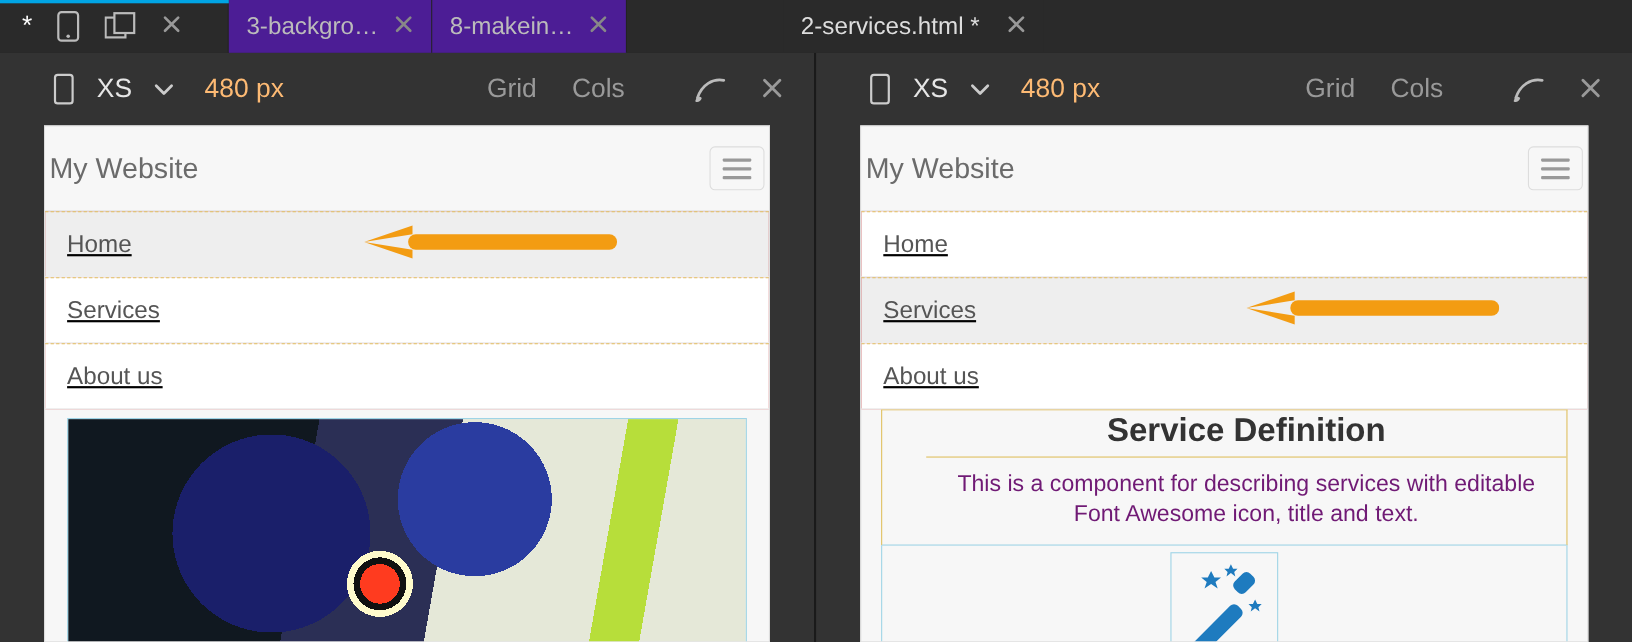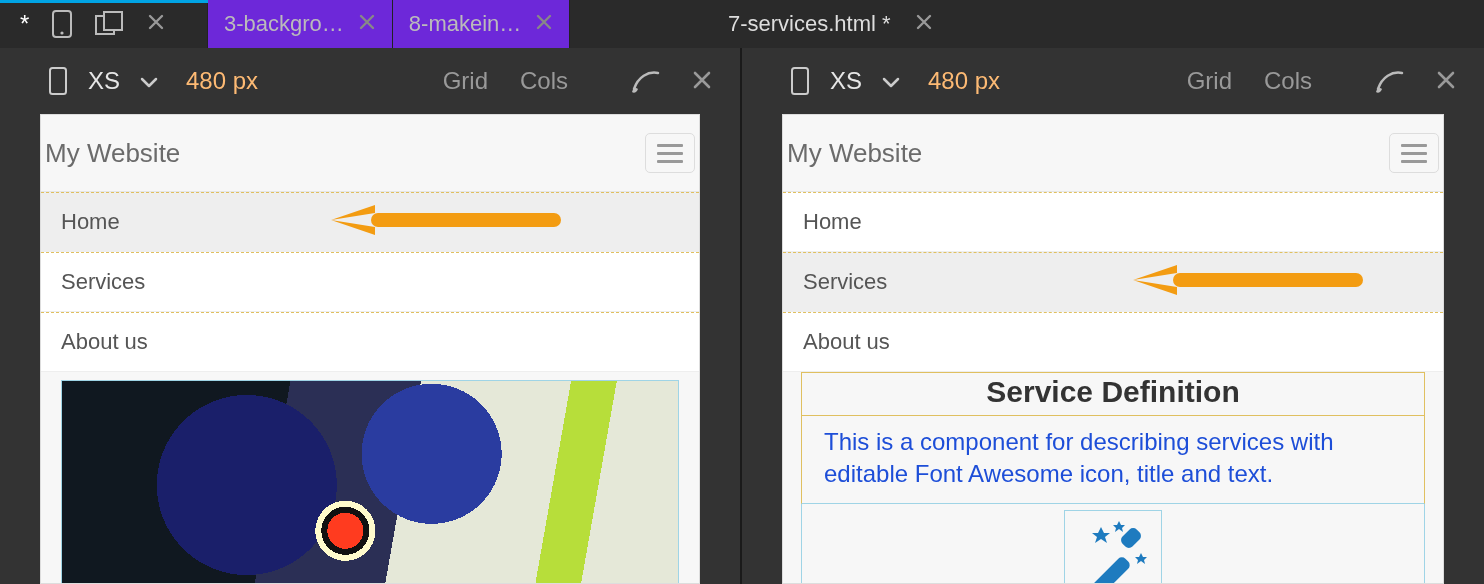--- a/index.html
+++ b/index.html
@@ -19,21 +19,21 @@
     width: 208px;
     background: #00a4e4;
   }
   .tab {
     display: flex;
     align-items: center;
     padding: 0 16px;
     color: #bbb;
     font-size: 22px;
     gap: 14px;
-    background: #6d28d9;
+    background: #4c1d95;
     border-right: 1px solid #222;
   }
   .tab.primary { background: #2a2a2a; padding-left: 20px; gap: 22px; }
   .tab .asterisk { color: #fff; font-size: 24px; }
   .tab .phone-icon svg, .tab .multi-icon svg { display:block; }
   .tab-close { color: #999; cursor: pointer; }
   .tab-right-block {
     position: absolute;
     left: 712px;
     top: 0;
@@ -102,21 +102,21 @@
     width: 50px; height: 40px;
     border: 1px solid #ddd;
     border-radius: 5px;
     display: flex; flex-direction: column;
     align-items: center; justify-content: center;
     gap: 5px;
     cursor: pointer;
   }
   .hamburger span { display:block; width: 26px; height: 3px; background: #999; border-radius:1px;}
 
-  .nav-list { background: #b91c1c; }
+  .nav-list { background: #b91c1c; text-decoration: underline; }
   .nav-item {
     padding: 16px 20px;
     font-size: 22px;
     color: #555;
     border-bottom: 1px solid #eee;
     background: #fff;
     position: relative;
   }
   .nav-item.active { background: #eee; }
   .guide-h { border-top: 1px dashed #e0c060; }
@@ -138,32 +138,34 @@
       radial-gradient(circle at 46% 72%, #ff3b1f 0 18px, #111 18px 24px, #fffbcc 24px 30px, transparent 30px),
       radial-gradient(circle at 30% 50%, #1a1f6a 0 90px, transparent 90px),
       radial-gradient(circle at 60% 35%, #2a3ca0 0 70px, transparent 70px),
       linear-gradient(100deg, #101820 0 35%, #2b2f55 35% 55%, #e5e8d8 55% 78%, #b7de3a 78% 85%, #e5e8d8 85% 100%);
   }
 
   .service-block {
     margin: 0 18px;
     border: 1px solid #e0c060;
     border-bottom: 1px solid #9fd4e6;
+    padding-left: 40px;
   }
   .service-title {
     text-align: center;
     font-size: 30px;
     font-weight: 700;
     color: #333;
     padding: 2px 0 6px 0;
     border-bottom: 1px solid #e0c060;
   }
   .service-desc {
-    font-size: 24px;
-    color: #1d4ed8;
+    text-align: center;
+    font-size: 21px;
+    color: #701a75;
     padding: 10px 22px 12px 22px;
     line-height: 1.35;
   }
   .wand-row {
     border: 1px solid #9fd4e6;
     border-top: none;
     margin-top: 0;
     display:flex; justify-content:center;
     padding: 6px 0 8px 0;
   }
@@ -213,21 +215,21 @@
     <span>8-makein…</span>
     <span class="tab-close">
       <svg width="18" height="18" viewBox="0 0 18 18">
           <path d="M3 3 L15 15 M15 3 L3 15" stroke="#888" stroke-width="2.4" stroke-linecap="round"></path>
         </svg>
     </span>
   </div>
 
   <div class="tab-right-block">
     <div class="tab-right">
-      <span>7-services.html *</span>
+      <span>2-services.html *</span>
       <span class="tab-close" style="margin-left:10px;">
         <svg width="18" height="18" viewBox="0 0 18 18">
             <path d="M3 3 L15 15 M15 3 L3 15" stroke="#999" stroke-width="2.4" stroke-linecap="round"></path>
           </svg>
       </span>
     </div>
   </div>
 </div>
 
 <div class="split">

